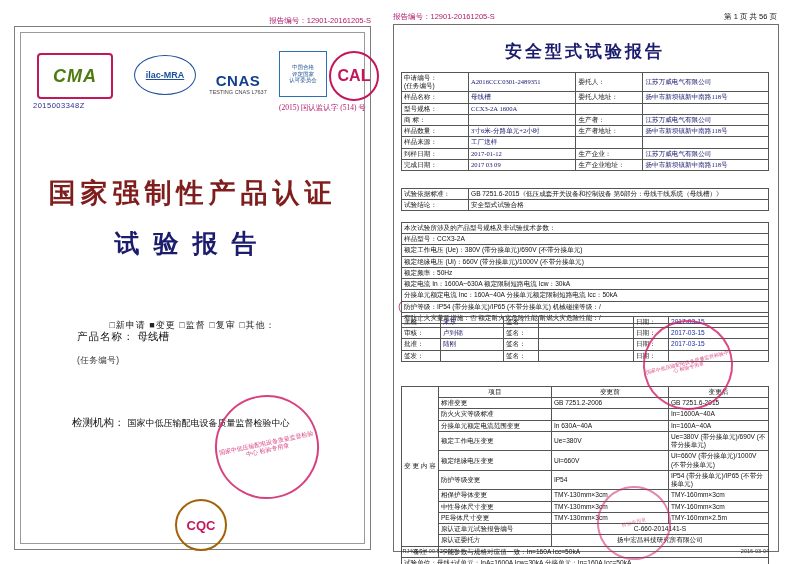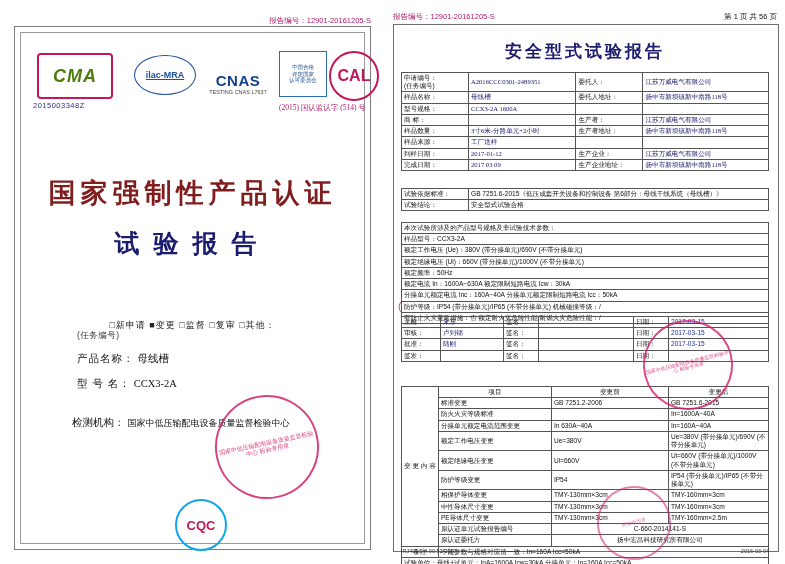--- a/index.html
+++ b/index.html
@@ -39,21 +39,21 @@
   .l-fields .row{margin-bottom:9px;white-space:nowrap;}
   .l-fields .lbl{letter-spacing:1px;}
   .l-fields .small{font-size:8.5px;color:#333;letter-spacing:.5px;}
   .l-fields .val{font-family:"Liberation Serif","DejaVu Serif",serif;}
 
   .l-org{position:absolute;left:57px;top:388px;font-size:10.5px;width:280px;line-height:1.5;}
   .l-org .orgname{font-size:9px;}
 
   .stamp-red{position:absolute;border:2px solid #d2216b;border-radius:50%;color:#d2216b;display:flex;align-items:center;justify-content:center;text-align:center;font-size:6px;line-height:1.1;transform:rotate(-12deg);opacity:.85;}
   .stamp1{left:200px;top:368px;width:100px;height:100px;}
-  .cqc{position:absolute;left:160px;top:472px;width:48px;height:48px;border-radius:50%;border:2px solid #0ea5e9;color:#c3175b;display:flex;align-items:center;justify-content:center;font-weight:bold;font-size:13px;}
+  .cqc{position:absolute;left:160px;top:472px;width:48px;height:48px;border-radius:50%;border:2px solid #a16207;color:#c3175b;display:flex;align-items:center;justify-content:center;font-weight:bold;font-size:13px;}
 
   
   .r-head{position:absolute;top:12px;left:8px;right:8px;display:flex;justify-content:space-between;font-size:7.5px;color:#b0186a;}
   .r-head .pg{color:#111;}
   .r-frame{position:absolute;left:8px;top:24px;width:384px;height:526px;border:1px solid #6f6f6f;background:#fff;}
   .r-title{position:absolute;left:0;right:0;top:40px;text-align:center;font-size:17px;font-weight:bold;letter-spacing:3px;color:#1c1c6e;font-family:"Liberation Serif","DejaVu Serif",serif;}
 
   table.tbl{position:absolute;border-collapse:collapse;font-size:6.6px;color:#111;}
   table.tbl td{border:1px solid #555;padding:1px 2px;vertical-align:middle;line-height:1.25;}
   .info-tbl{left:16px;top:72px;width:368px;}
@@ -111,29 +111,25 @@
         </div>
         <div class="cal-no">(2015) 国认监认字 (514) 号</div>
       </div>
 
       <div class="l-title1">国家强制性产品认证</div>
       <div class="l-title2">试验报告</div>
 
       <div class="l-checks">□新申请  ■变更  □监督  □复审  □其他：</div>
 
       <div class="l-fields">
-        <div class="row small">(任务编号)</div>
         <div class="row">
           <span class="lbl">产品名称：</span>
           <span class="val">母线槽</span>
         </div>
-        <div class="row">
-          <span class="lbl">型 号 名：</span>
-          <span class="val">CCX3-2A</span>
-        </div>
+        <div class="row small">(任务编号)</div>
       </div>
 
       <div class="l-org">
         <span>检测机构：</span>
         <span class="orgname">国家中低压输配电设备质量监督检验中心</span>
       </div>
 
       <div class="stamp-red stamp1">
         <span>国家中低压输配电设备质量监督检验中心 检验专用章</span>
       </div>

